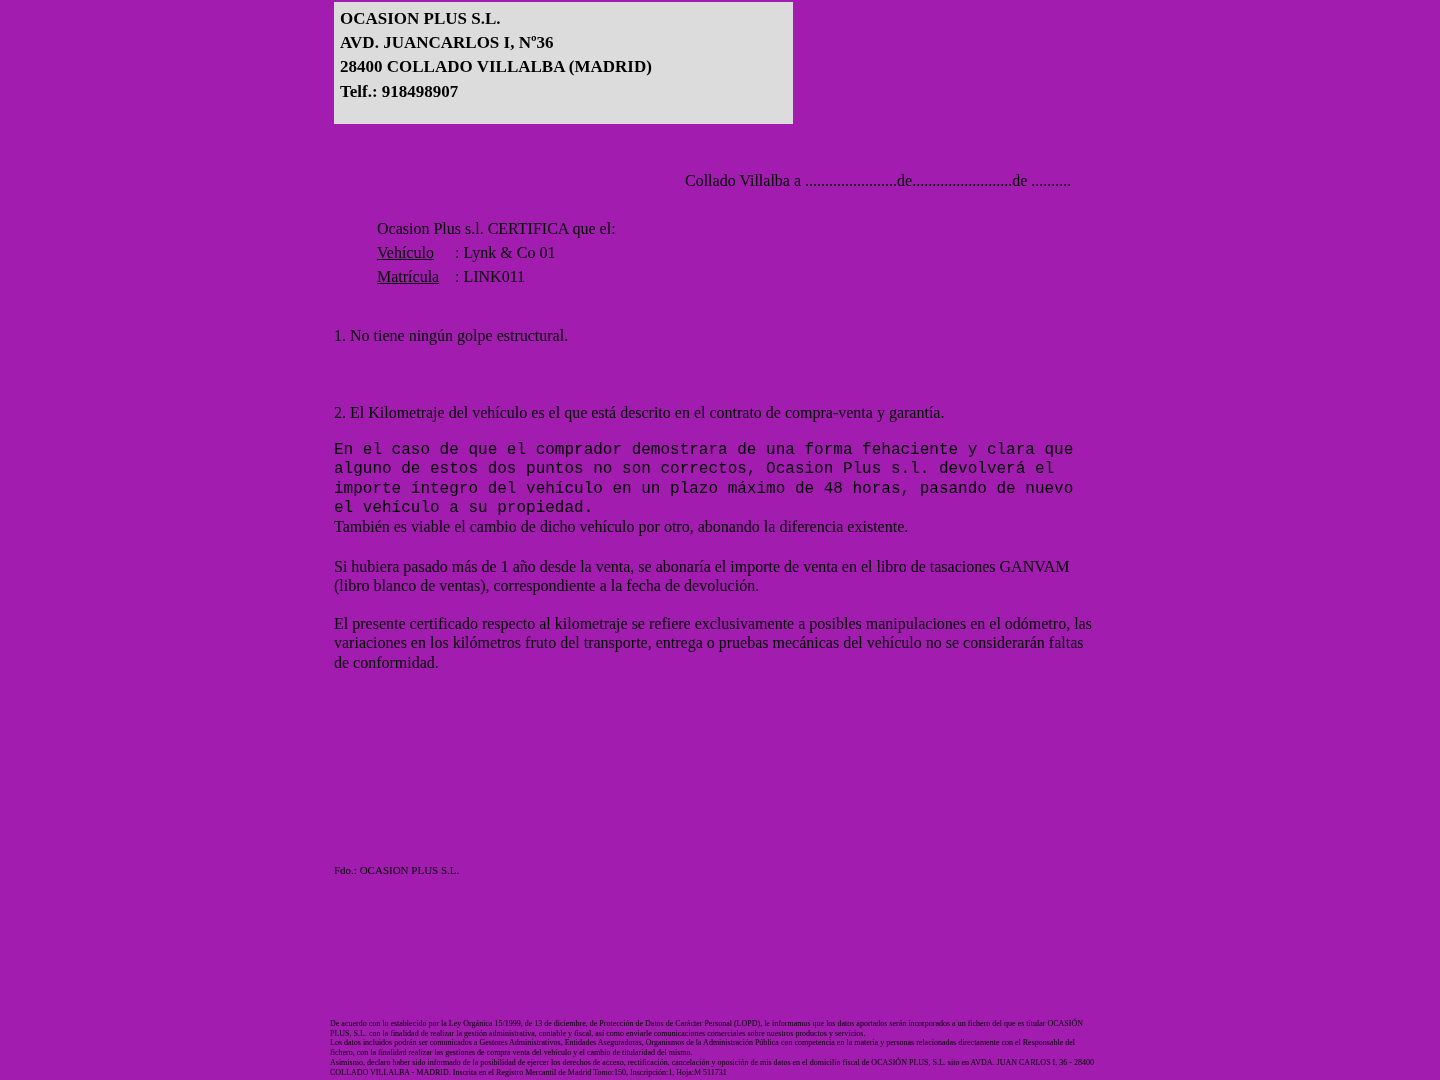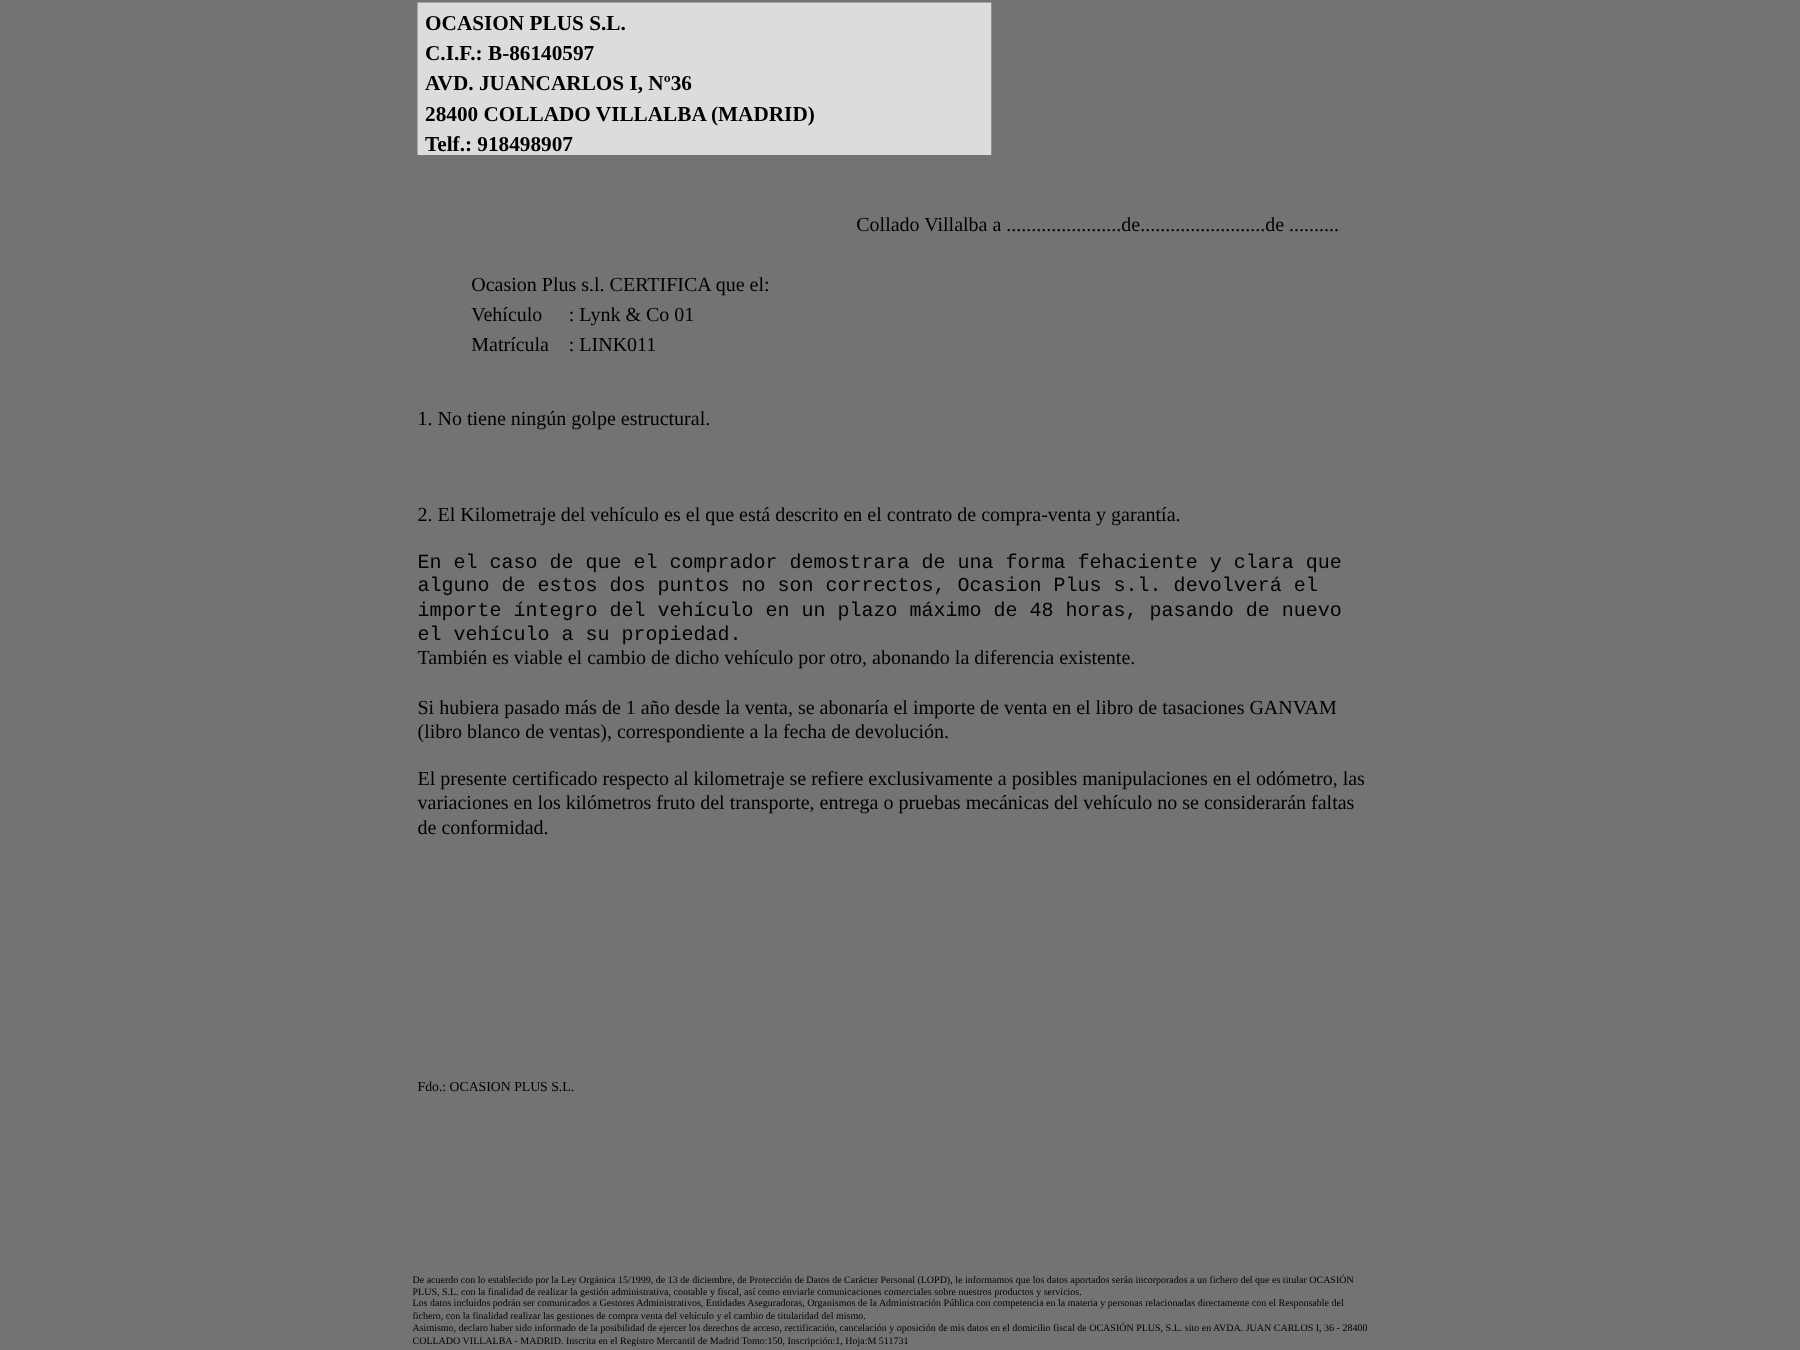--- a/index.html
+++ b/index.html
@@ -4,21 +4,21 @@
 <style>
   html, body {
     margin: 0;
     padding: 0;
     background: #ffffff;
   }
   .page {
     position: relative;
     width: 1440px;
     height: 1080px;
-    background: #737373;
+    background: #a21caf;
     overflow: hidden;
     font-family: "Liberation Serif", "DejaVu Serif", serif;
     color: #000000;
   }
 
   
   .header-box {
     position: absolute;
     left: 334px;
     top: 2px;
@@ -48,20 +48,21 @@
     top: 217px;
     font-size: 16px;
     line-height: 24px;
     margin-left: 40px;
   }
   .cert-label-col {
     display: inline-block;
     width: 78px;
   }
   .cert-label-col .lbl {
+    text-decoration: underline;
   }
 
   
   .point {
     position: absolute;
     left: 334px;
     font-size: 16px;
     white-space: nowrap;
   }
   .point-1 { top: 327px; }
@@ -102,21 +103,20 @@
     padding: 0;
   }
 </style>
 </head>
 <body>
 
 <div class="page">
 
   <div class="header-box">
     <div>OCASION PLUS S.L.</div>
-    <div>C.I.F.: B-86140597</div>
     <div>AVD. JUANCARLOS I, Nº36</div>
     <div>28400 COLLADO VILLALBA (MADRID)</div>
     <div>Telf.: 918498907</div>
   </div>
 
   <div class="date-line">Collado Villalba a .......................de.........................de ..........</div>
 
   <div class="cert-block">
     <div>Ocasion Plus s.l. CERTIFICA que el:</div>
     <div>

